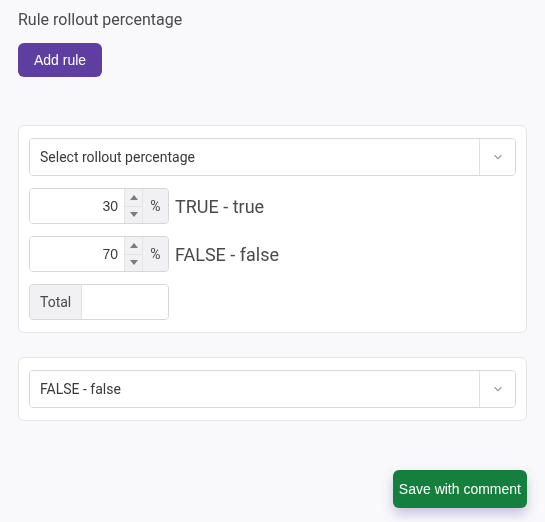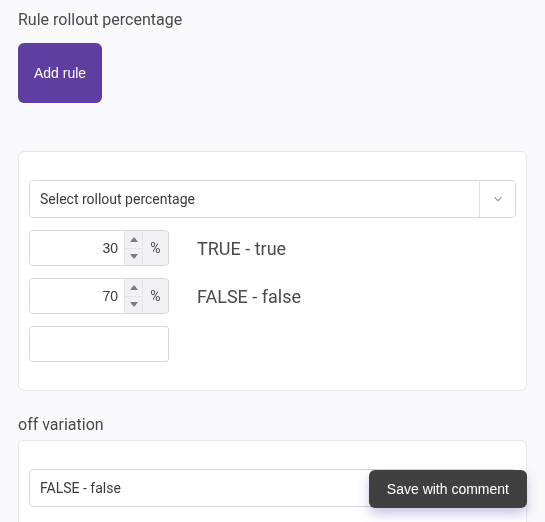--- a/index.html
+++ b/index.html
@@ -23,29 +23,29 @@
     align-items: center;
     justify-content: center;
     border-radius: 6px;
     cursor: pointer;
     font-size: 14px;
     border: none;
   }
   .btn-primary {
     background: #5e3ea0;
     color: #fff;
-    padding: 22px 16px;
+    padding: 9px 16px;
   }
   .add-rule-btn { margin-top: 14px; }
   .gap { height: 42px; }
   .card {
     background: #fff;
     border: 1px solid #e5e5ea;
     border-radius: 6px;
-    padding: 28px 10px;
+    padding: 12px 10px;
     margin-top: 6px;
   }
   .select-row {
     display: flex;
     align-items: stretch;
     gap: 0;
     border: 1px solid #d6d6db;
     border-radius: 4px;
     height: 38px;
     overflow: hidden;
@@ -65,21 +65,21 @@
     display: flex;
     align-items: center;
     justify-content: center;
     background: #fff;
     cursor: pointer;
   }
   .chev-svg { width: 14px; height: 14px; stroke: #9a9aa0; stroke-width: 2; fill: none; }
   .variation-row {
     display: flex;
     align-items: center;
-    gap: 24px;
+    gap: 2px;
     margin-top: 12px;
   }
   .num-wrap {
     display: flex;
     align-items: stretch;
     border: 1px solid #d6d6db;
     border-radius: 4px;
     height: 36px;
     overflow: hidden;
     width: 140px;
@@ -155,23 +155,23 @@
     background: #fff;
     border: none;
     font-size: 14px;
   }
   .footer {
     position: absolute;
     right: 18px;
     bottom: 14px;
   }
   .save-btn {
-    background: #404040;
+    background: #15803d;
     color: #fff;
-    padding: 11px 18px;
+    padding: 11px 6px;
     box-shadow: 0 6px 12px rgba(94,62,160,0.3);
   }
   .section2 { margin-top: 24px; }
 </style>
 </head>
 <body>
 
 <div>
   <span class="section-label">Rule rollout percentage</span>
   <button class="btn btn-primary add-rule-btn">Add rule</button>
@@ -225,29 +225,29 @@
                 <path d="M0 0 L5 6 L10 0 Z"></path>
               </svg>
             </div>
         </div>
         <div class="pct-box">%</div>
       </div>
       <span class="var-label">FALSE - false</span>
     </div>
 
     <div class="total-row">
+      <div class="total-label">Total</div>
       <input class="total-val" readonly="" value="100" style="">
 
     </div>
 
   </div>
 </div>
 
 <div class="section2">
-  <span class="section-label">off variation</span>
   <div class="card">
     <div class="select-row">
       <div class="select-label">FALSE - false</div>
       <div class="select-chevron-wrap">
         <svg class="chev-svg" viewBox="0 0 24 24">
             <polyline points="6 9 12 15 18 9"></polyline>
           </svg>
       </div>
     </div>
   </div>

